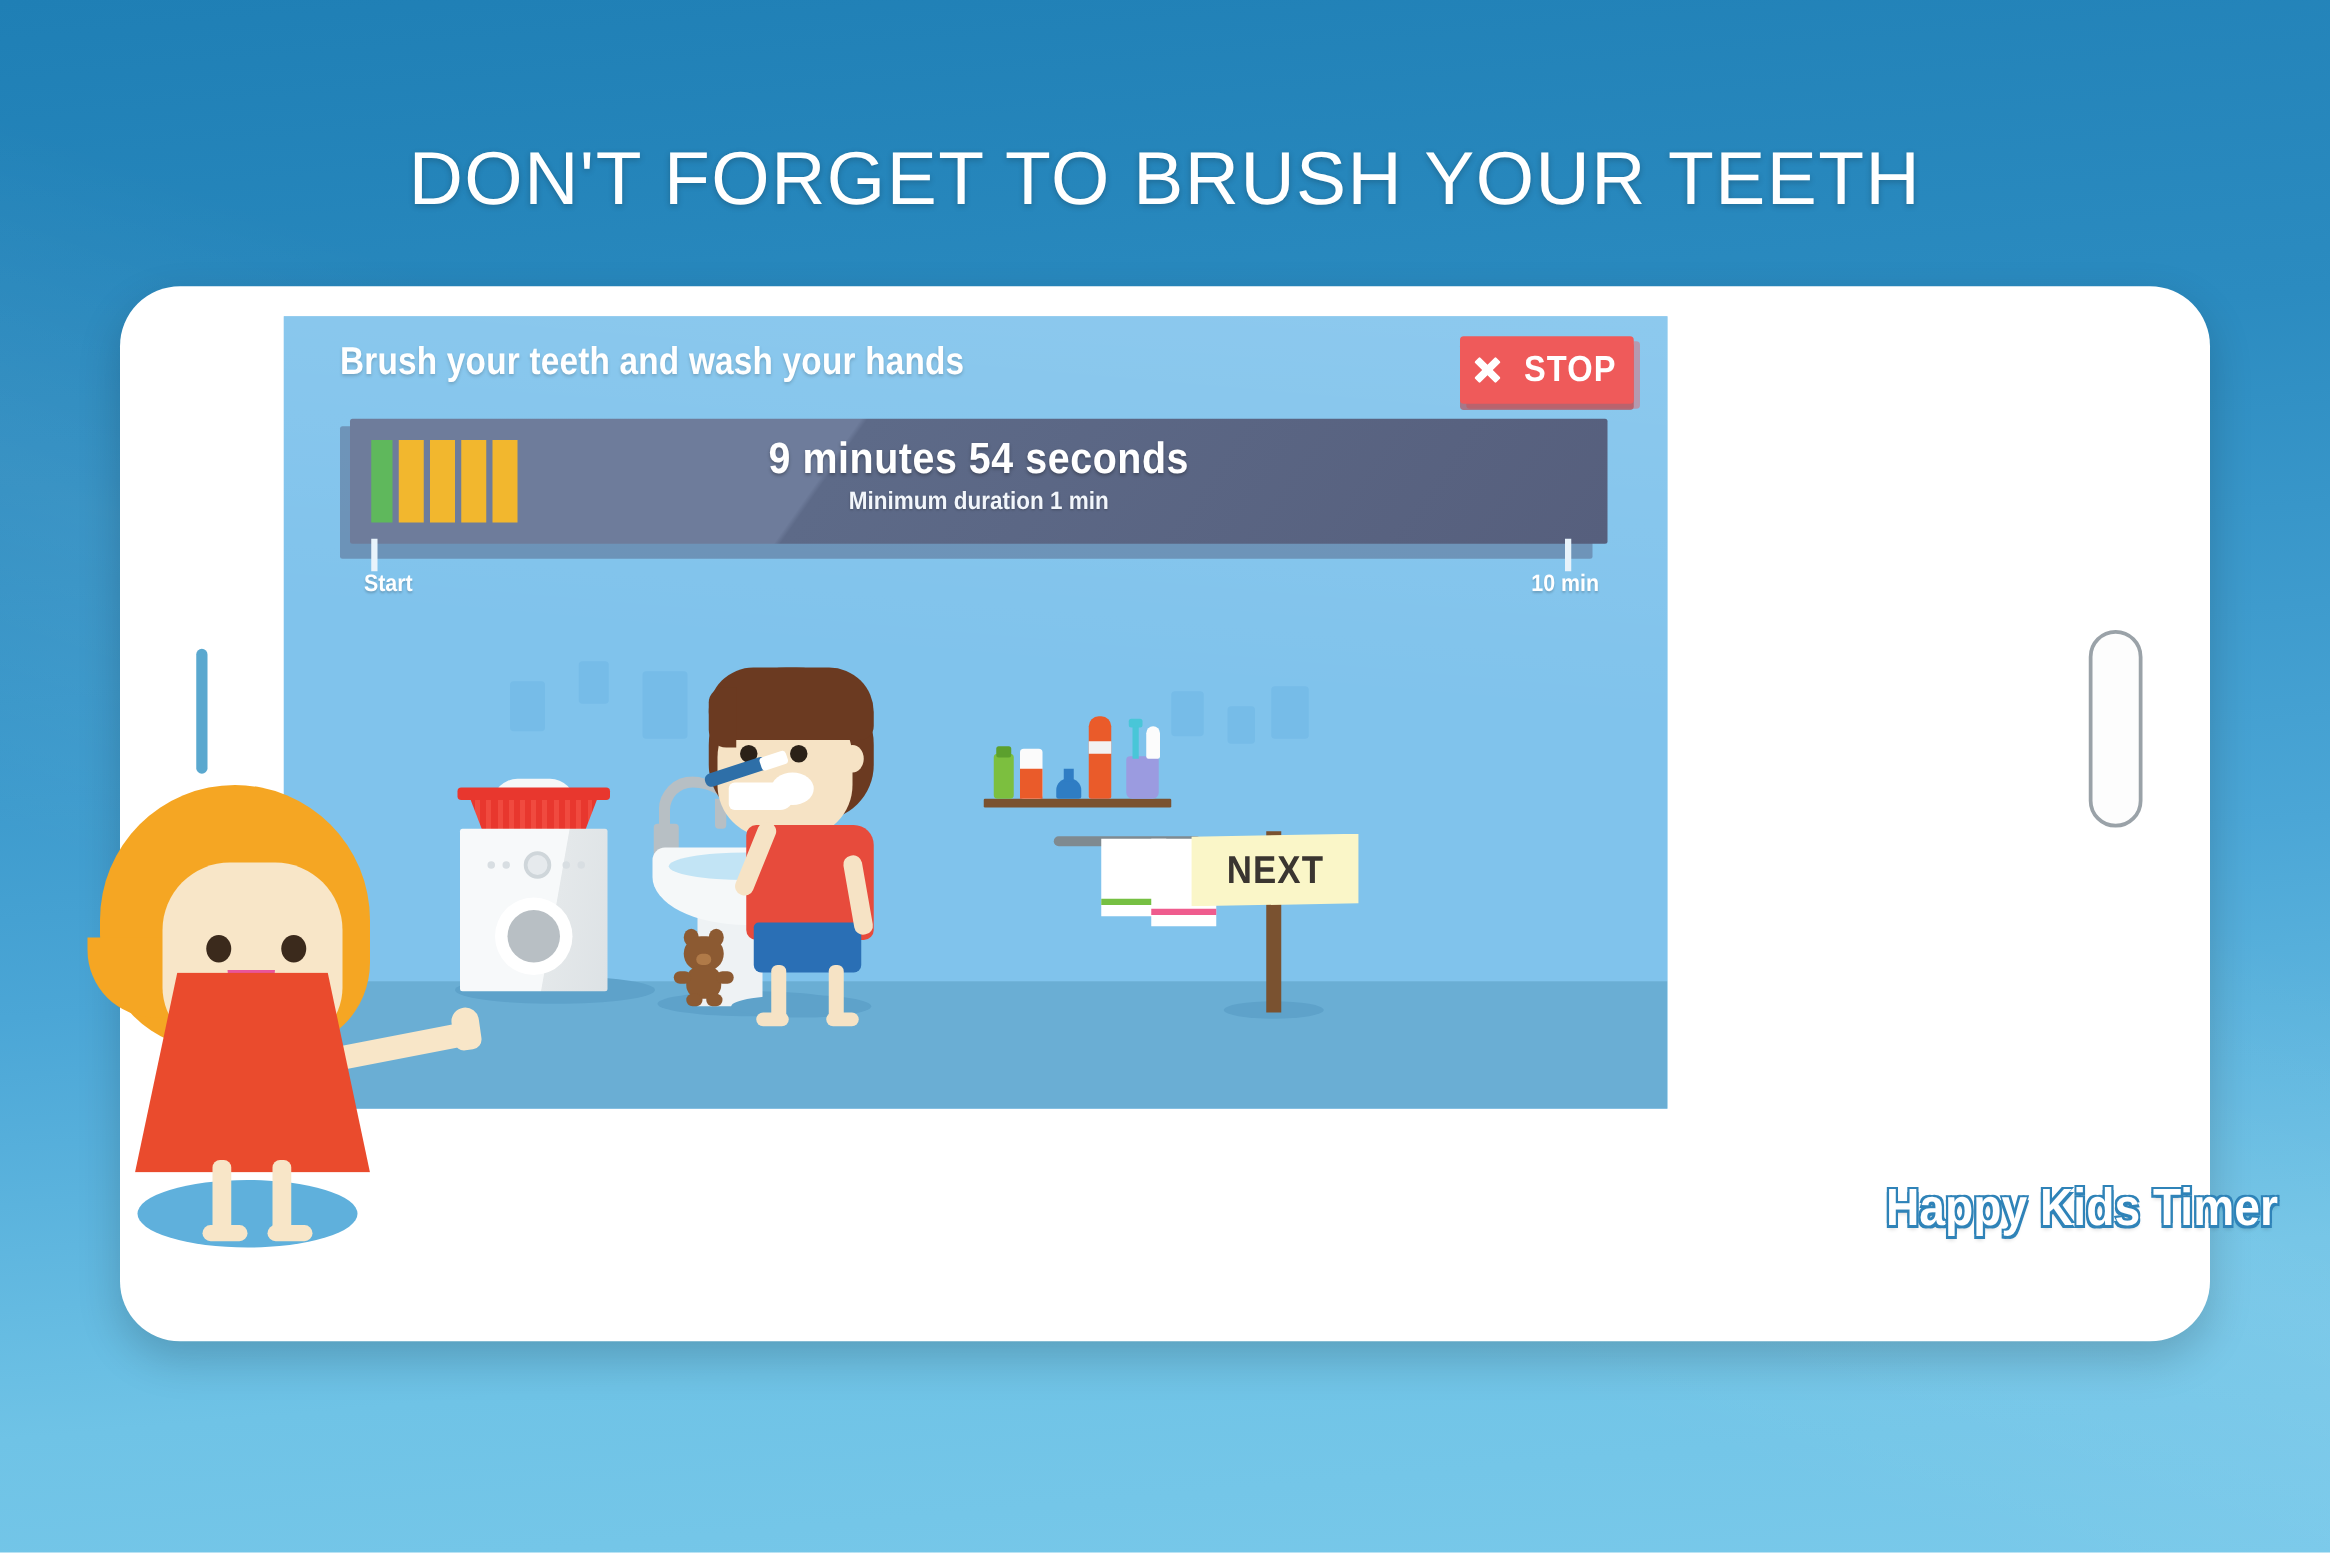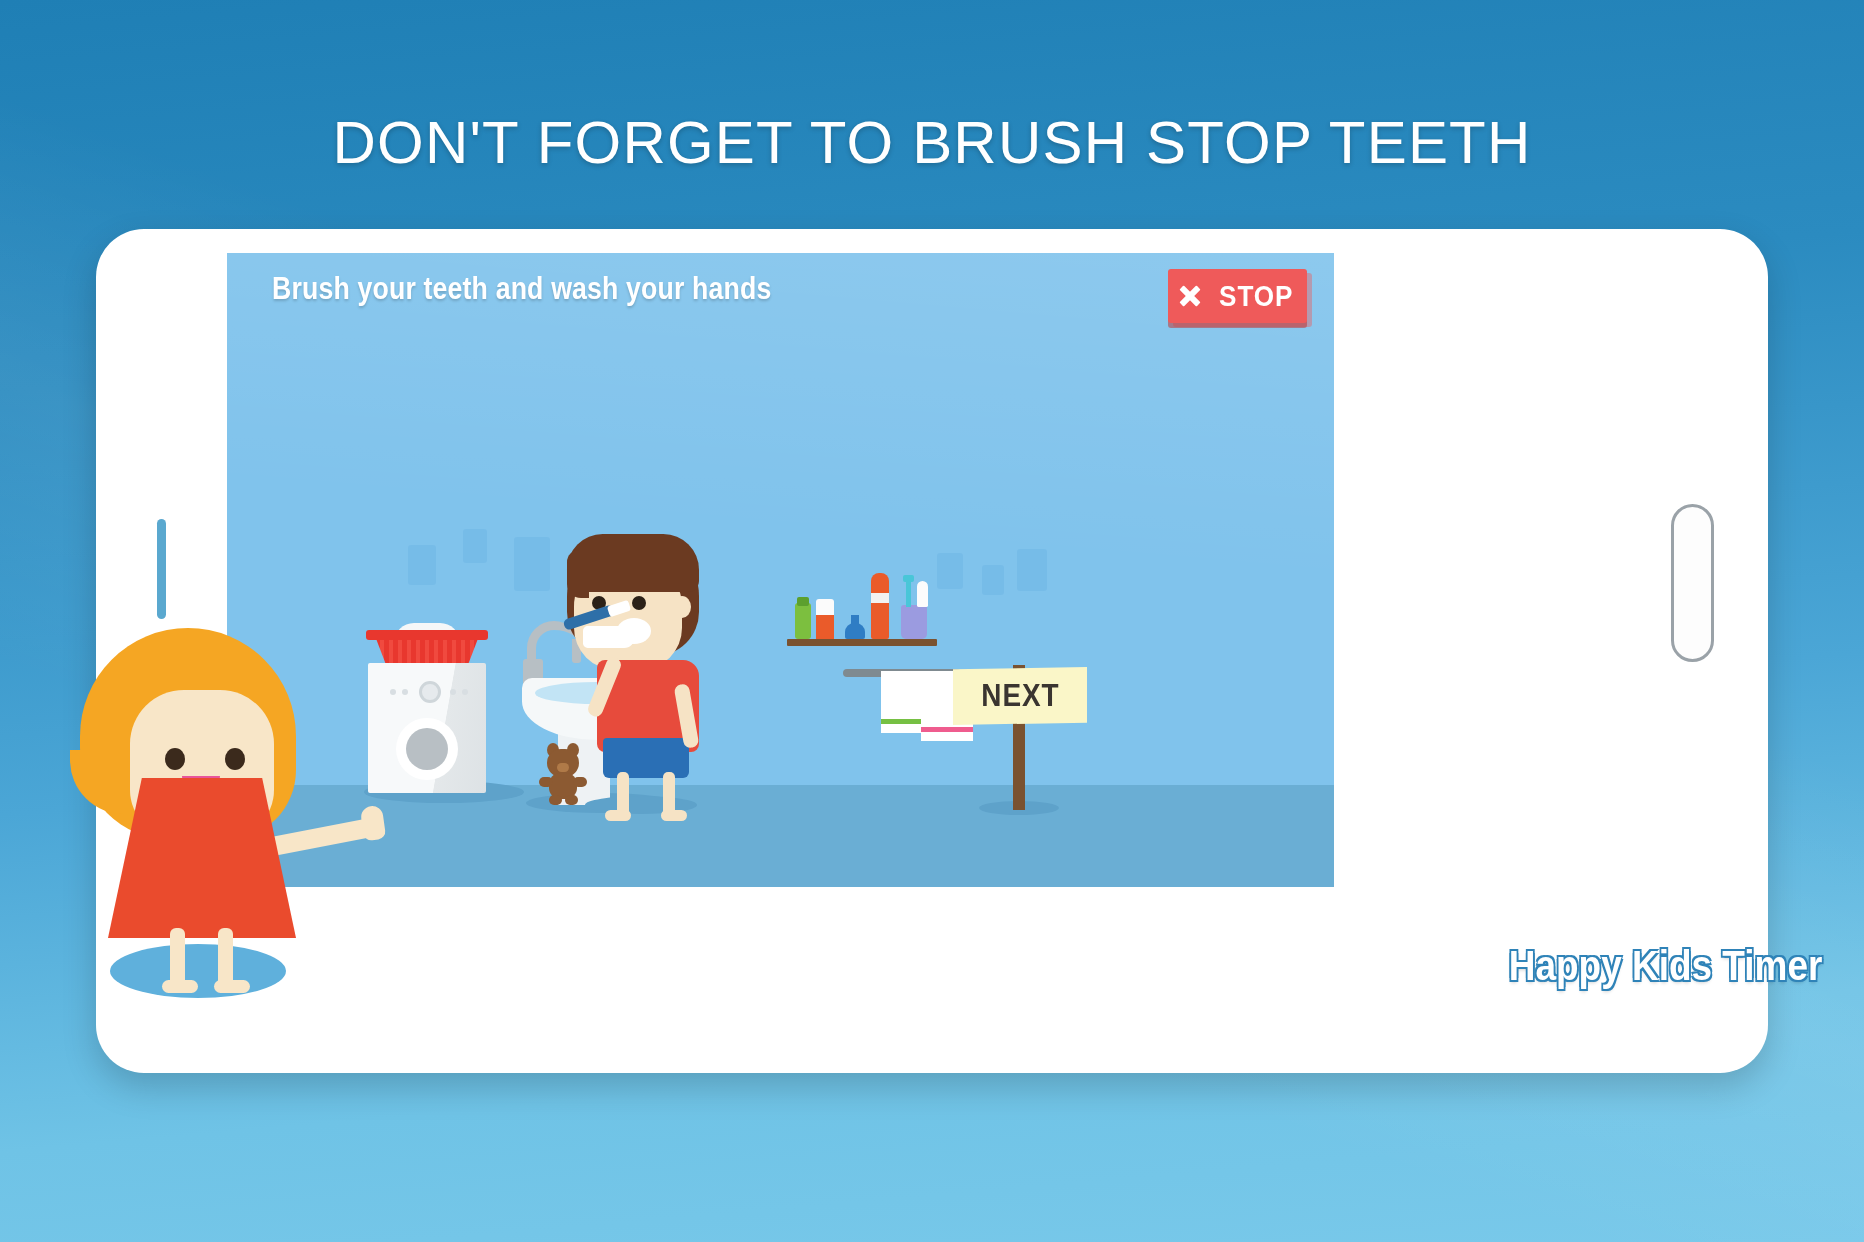--- a/index.html
+++ b/index.html
@@ -453,21 +453,21 @@
        0   3px 4px rgba(0,0,0,0.18);
     white-space: nowrap;
     z-index: 6;
   }
 </style>
 </head>
 <body>
 
 <div class="bg-sweep"></div>
 
-<div class="headline">DON'T FORGET TO BRUSH STOP TEETH</div>
+<div class="headline">DON'T FORGET TO BRUSH YOUR TEETH</div>
 
 <div class="phone">
 
   <div class="phone-speaker"></div>
   <div class="phone-home"></div>
 
   <div class="screen">
 
     <div class="wall"></div>
     <div class="floor"></div>
@@ -568,20 +568,38 @@
 
     <div class="screen-sheen"></div>
 
     <div class="app-title">Brush your teeth and wash your hands</div>
 
     <button class="stop-btn">
       <span class="stop-x"></span>
       <span class="stop-label">STOP</span>
     </button>
 
+    <div class="progress-wrap">
+      <div class="progress-shadow"></div>
+      <div class="progress-panel">
+        <div class="progress-track">
+          <div class="bar-seg bar-green" style="left:0px;width:17px;"></div>
+          <div class="bar-seg bar-amber" style="left:22px;width:20px;"></div>
+          <div class="bar-seg bar-amber" style="left:47px;width:20px;"></div>
+          <div class="bar-seg bar-amber" style="left:72px;width:20px;"></div>
+          <div class="bar-seg bar-amber" style="left:97px;width:20px;"></div>
+        </div>
+        <div class="timer-main">9 minutes 54 seconds</div>
+        <div class="timer-sub">Minimum duration 1 min</div>
+      </div>
+      <div class="tick" style="left:25px;"></div>
+      <div class="tick-label" style="left:17px;">Start</div>
+      <div class="tick" style="left:980px;"></div>
+      <div class="tick-label" style="left:950px;">10 min</div>
+    </div>
 
   </div>
 </div>
 
 <div class="girl">
   <div class="girl-shadow"></div>
   <div class="girl-hair"></div>
   <div class="girl-hair-flick"></div>
   <div class="girl-face"></div>
   <div class="girl-eye" style="left:95px;top:120px;"></div>

